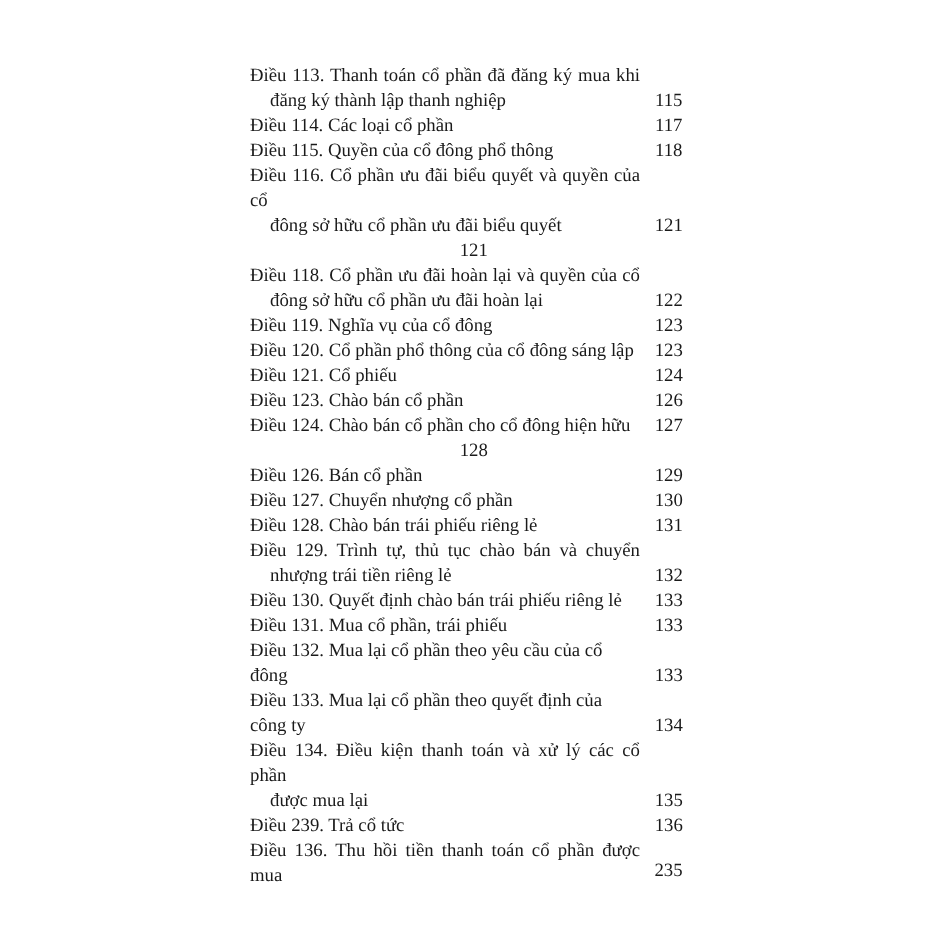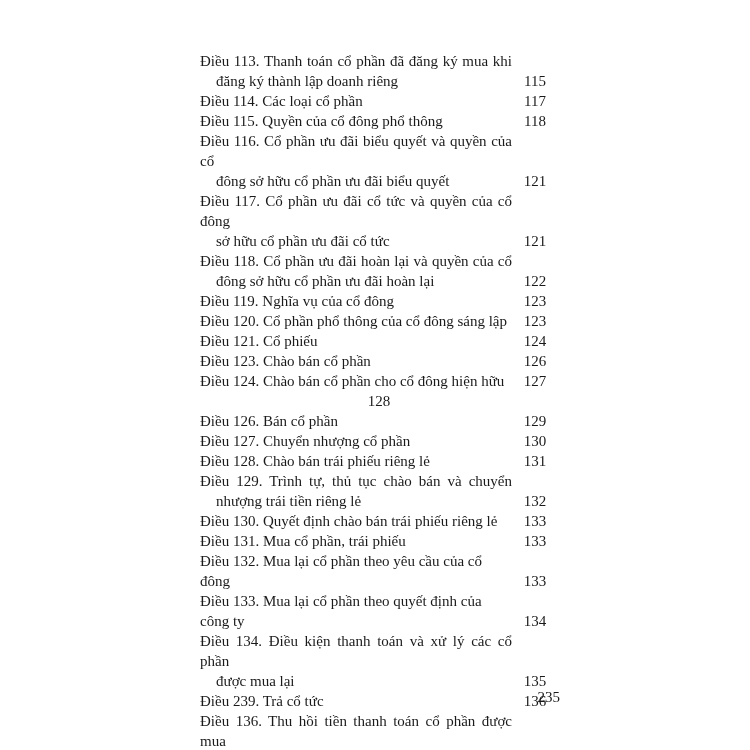--- a/index.html
+++ b/index.html
@@ -32,37 +32,37 @@
   .entry-page {
     flex: 1;
     font-size: 15px;
     line-height: 20px;
     text-align: center;
     align-self: flex-end;
     white-space: nowrap;
   }
   .footer-page-number {
     position: absolute;
-    left: 204px; top: 688px;
+    left: 190px; top: 688px;
     width: 356px;
     text-align: right;
     font-size: 15px;
     line-height: 18px;
     color: #1a1a1a;
   }
 </style>
 </head>
 <body>
 
 <div class="book-page">
   <div class="toc" id="toc">
       <div class="toc-entry">
         <div class="entry-text">
           <div class="line j">Điều 113. Thanh toán cổ phần đã đăng ký mua khi</div>
-          <div class="line cont">đăng ký thành lập doanh riêng</div>
+          <div class="line cont">đăng ký thành lập thanh nghiệp</div>
         </div>
         <div class="entry-page">115</div>
       </div>
       <div class="toc-entry">
         <div class="entry-text">
           <div class="line">Điều 114. Các loại cổ phần</div>
         </div>
         <div class="entry-page">117</div>
       </div>
       <div class="toc-entry">
@@ -72,24 +72,20 @@
         <div class="entry-page">118</div>
       </div>
       <div class="toc-entry">
         <div class="entry-text">
           <div class="line j">Điều 116. Cổ phần ưu đãi biểu quyết và quyền của cổ</div>
           <div class="line cont">đông sở hữu cổ phần ưu đãi biểu quyết</div>
         </div>
         <div class="entry-page">121</div>
       </div>
       <div class="toc-entry">
-        <div class="entry-text">
-          <div class="line j">Điều 117. Cổ phần ưu đãi cổ tức và quyền của cổ đông</div>
-          <div class="line cont">sở hữu cổ phần ưu đãi cổ tức</div>
-        </div>
         <div class="entry-page">121</div>
       </div>
       <div class="toc-entry">
         <div class="entry-text">
           <div class="line j">Điều 118. Cổ phần ưu đãi hoàn lại và quyền của cổ</div>
           <div class="line cont">đông sở hữu cổ phần ưu đãi hoàn lại</div>
         </div>
         <div class="entry-page">122</div>
       </div>
       <div class="toc-entry">

